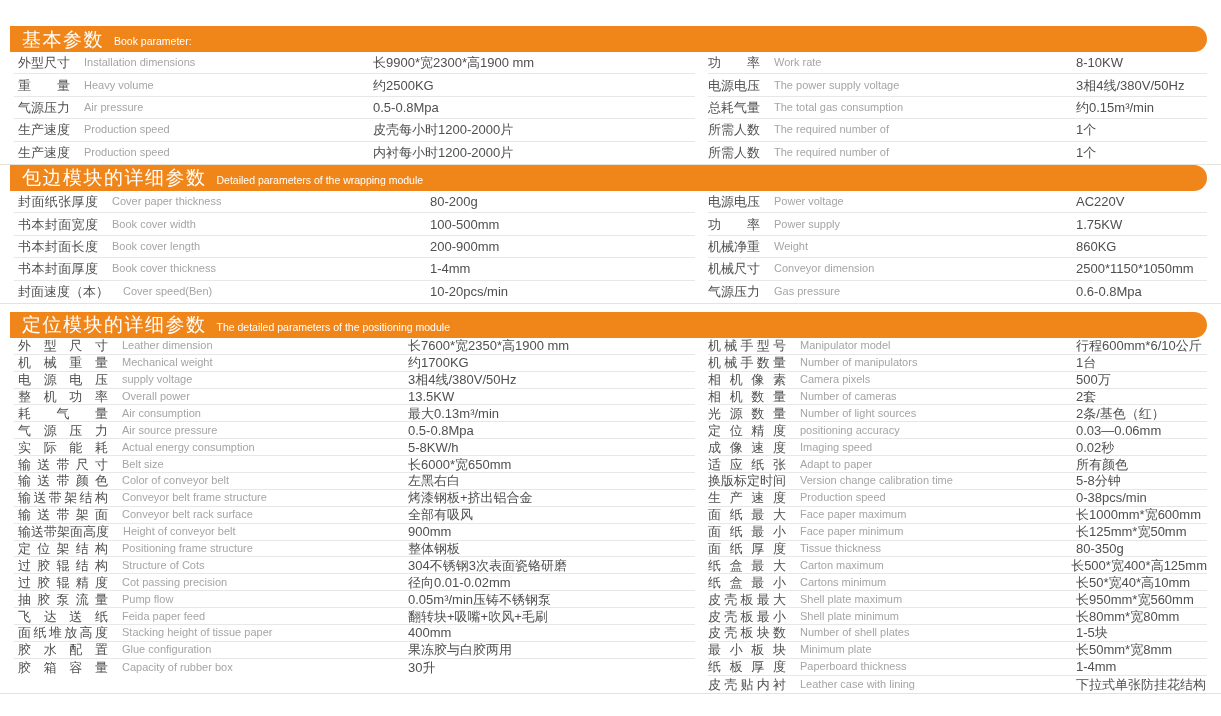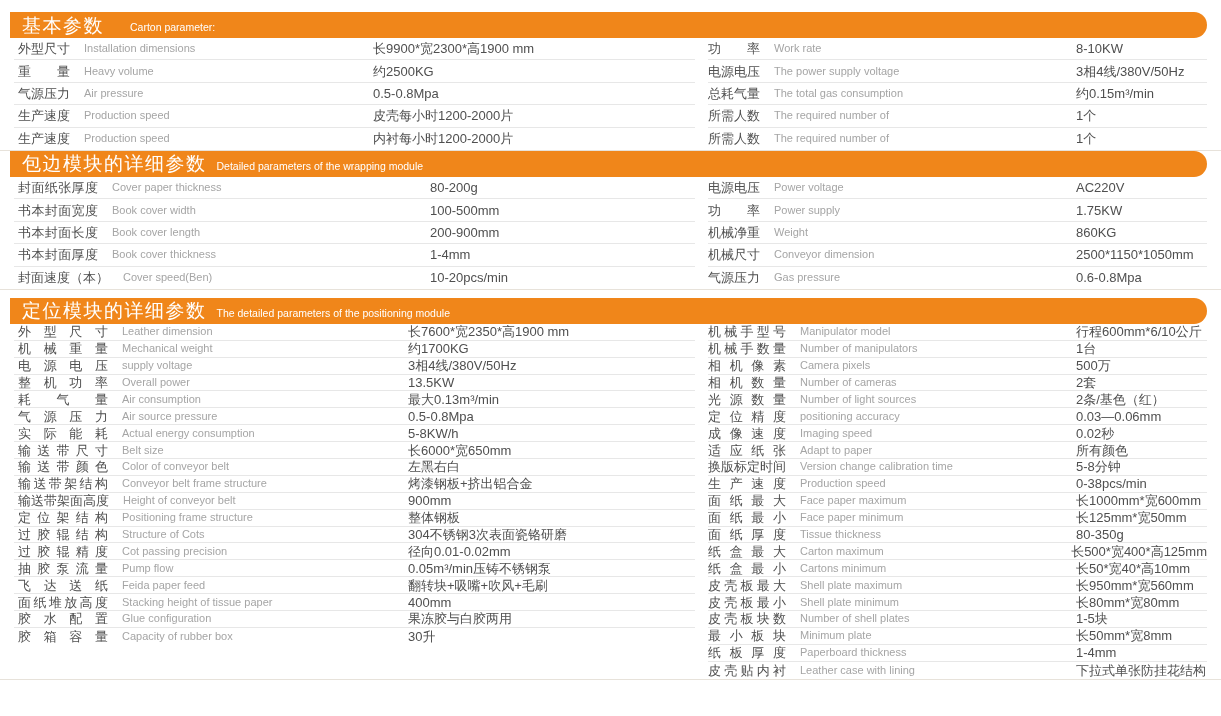--- a/index.html
+++ b/index.html
@@ -17,21 +17,21 @@
     height:26px;
     background:#f0861a;
     border-radius:0 14px 14px 0;
     display:flex;align-items:center;
     padding-left:12px;box-sizing:border-box;
     color:#ffffff;
   }
   .bar-zh{font-size:19px;letter-spacing:1.5px;line-height:1;}
   .bar-en{font-size:10.5px;margin-left:10px;padding-top:5px;line-height:1;}
 
-  .s1 .bar{margin-top:12px;gap:16px;}
+  .s1 .bar{margin-top:26px;}
   .s2 .bar{}
   .s3 .bar{margin-top:8px;}
 
   
   .cols{margin:0 14px;display:flex;}
   .col{box-sizing:border-box;}
   .col-left{width:681px;margin-right:13px;}
   .col-right{flex:1;}
 
   .row{
@@ -75,21 +75,21 @@
   }
 </style>
 </head>
 <body>
 
 <div class="sheet">
 
   <section class="param-section s1">
     <div class="bar">
       <span class="bar-zh">基本参数</span>
-      <span class="bar-en">Carton parameter:</span>
+      <span class="bar-en">Book parameter:</span>
     </div>
     <div class="cols">
       <div class="col col-left">
   <div class="row">
     <span class="zh">外型尺寸</span>
     <span class="en">Installation dimensions</span>
     <span class="val">长9900*宽2300*高1900 mm</span>
   </div>
 
   <div class="row">
@@ -283,20 +283,25 @@
     <span class="en">Color of conveyor belt</span>
     <span class="val">左黑右白</span>
   </div>
 
   <div class="row">
     <span class="zh">输送带架结构</span>
     <span class="en">Conveyor belt frame structure</span>
     <span class="val">烤漆钢板+挤出铝合金</span>
   </div>
 
+  <div class="row">
+    <span class="zh">输送带架面</span>
+    <span class="en">Conveyor belt rack surface</span>
+    <span class="val">全部有吸风</span>
+  </div>
 
   <div class="row">
     <span class="zh">输送带架面高度</span>
     <span class="en">Height of conveyor belt</span>
     <span class="val">900mm</span>
   </div>
 
   <div class="row">
     <span class="zh">定位架结构</span>
     <span class="en">Positioning frame structure</span>

